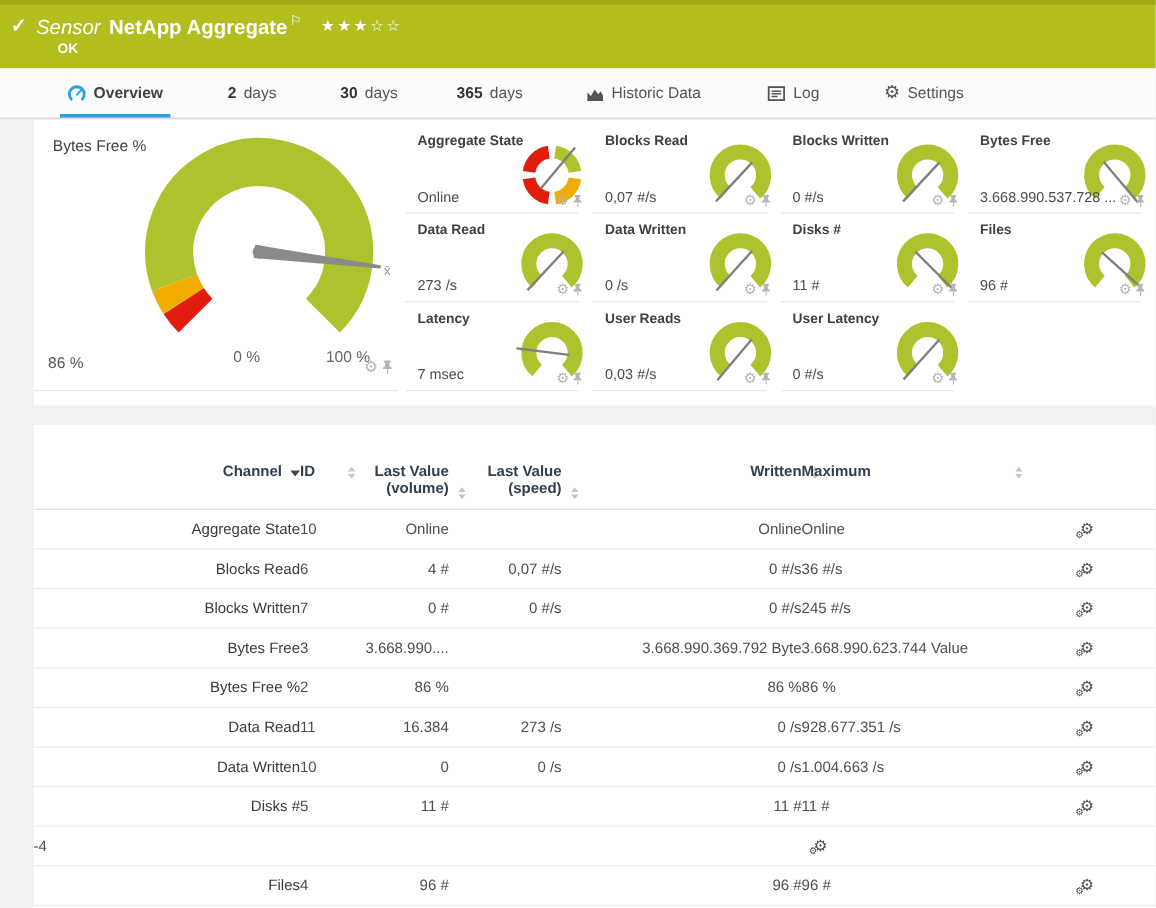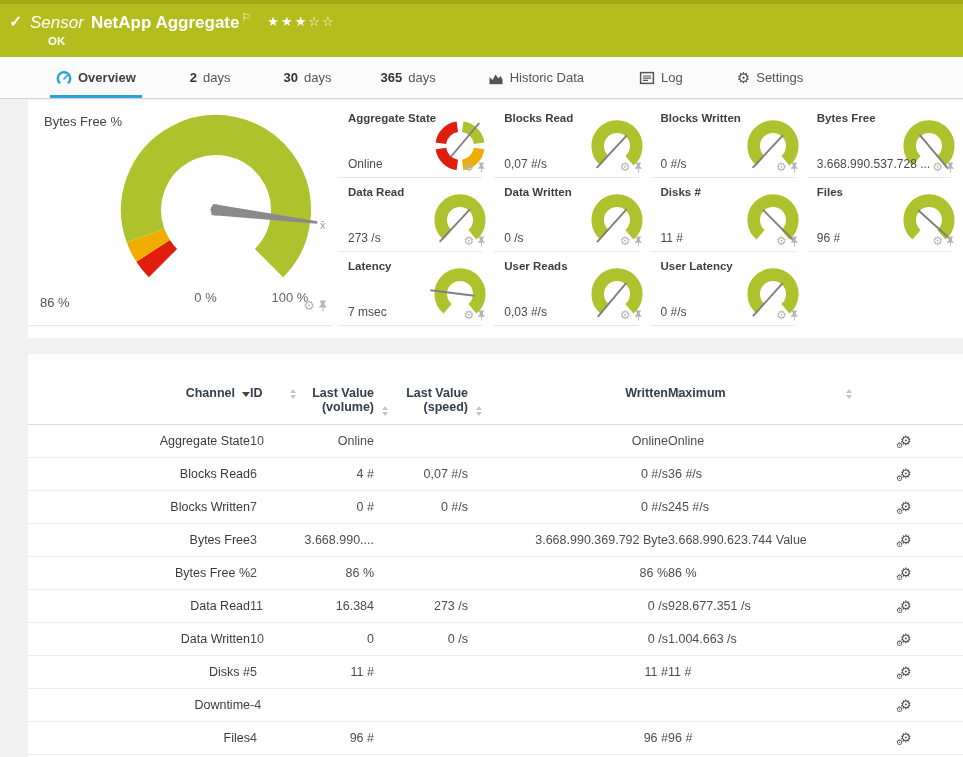--- a/index.html
+++ b/index.html
@@ -524,21 +524,20 @@
       <div class="cell c-min">11 #</div>
       <div class="cell c-max">11 #</div>
       <div class="cell c-tools">
         <span class="gears">
           <span class="g-big">⚙</span><span class="g-small">⚙</span>
         </span>
       </div>
     </div>
 
     <div class="trow">
-      <div class="cell c-channel">Downtime</div>
       <div class="cell c-id">-4</div>
       <div class="cell c-vol"></div>
       <div class="cell c-speed"></div>
       <div class="cell c-min"></div>
       <div class="cell c-max"></div>
       <div class="cell c-tools">
         <span class="gears">
           <span class="g-big">⚙</span><span class="g-small">⚙</span>
         </span>
       </div>

